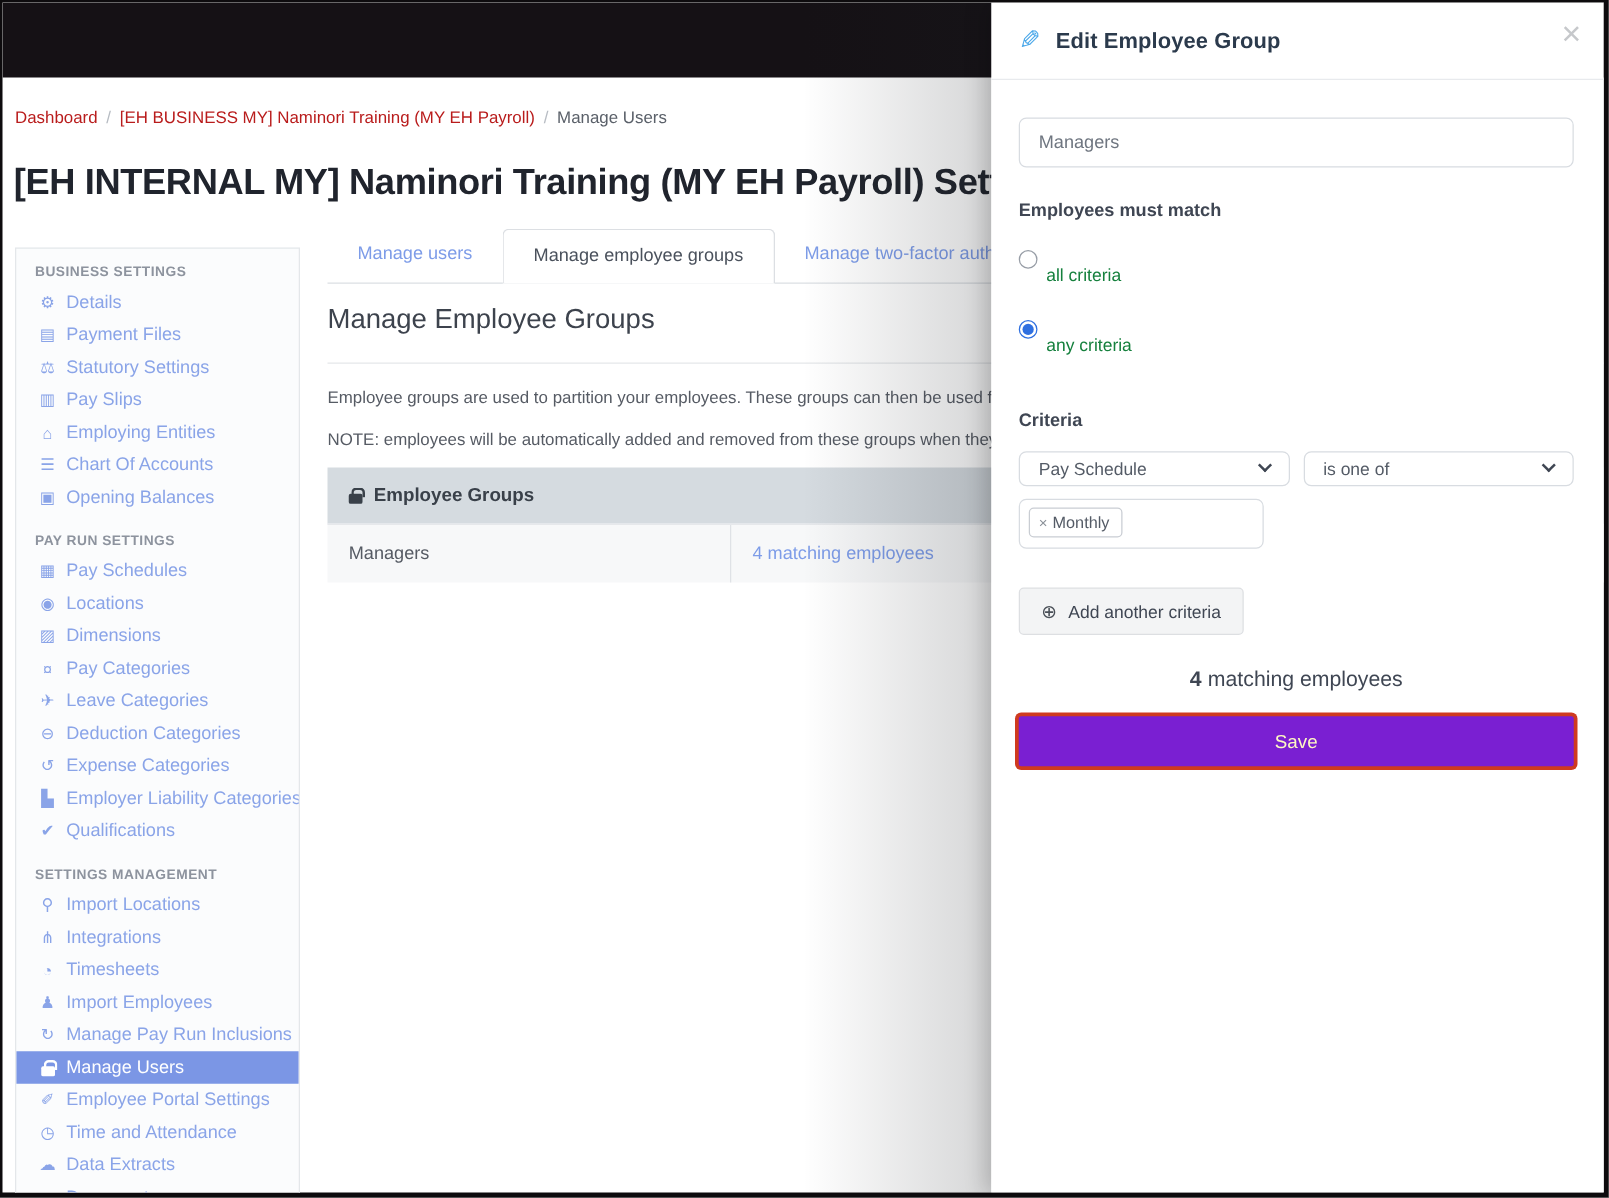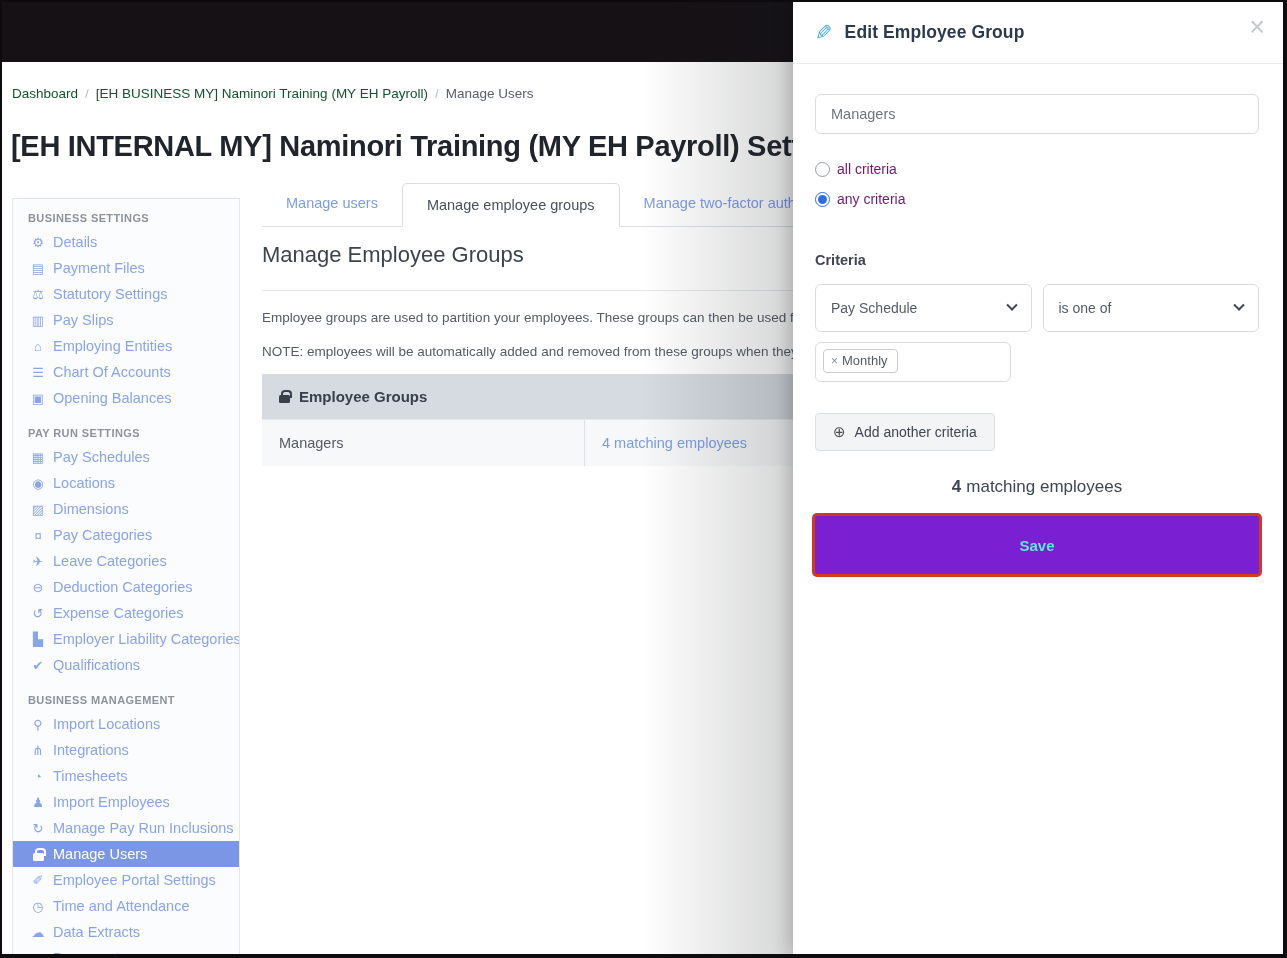--- a/index.html
+++ b/index.html
@@ -7,21 +7,21 @@
   body { font-family:"Liberation Sans","DejaVu Sans",sans-serif; }
   .page {
     position:relative; width:1287px; height:958px; background:#fff;
     border:2px solid #0d0b0d; border-right-width:4px; border-bottom-width:4px;
     overflow:hidden;
   }
   
   .topbar { position:absolute; left:0; top:0; width:100%; height:60px; background:#151115; }
   
   .breadcrumb { position:absolute; left:10px; top:84px; font-size:13.5px; color:#a9aeb6; }
-  .breadcrumb a { color:#14532d; text-decoration:none;text-align:center; }
+  .breadcrumb a { color:#b91c1c; text-decoration:none;text-align:center; }
   .breadcrumb .sep { margin:0 7px; color:#b7bcc3; }
   .breadcrumb .current { color:#5a6069; }
   .page-title {
     position:absolute; left:9px; top:128px; font-size:29px; font-weight:bold;
     color:#20242d; letter-spacing:-0.3px; white-space:nowrap;
   }
   
   .sidebar {
     position:absolute; left:10px; top:196px; width:228px; bottom:-2px;
     background:#fbfcfd; border:1px solid #e4e7ea; padding-top:13px; overflow:hidden;
@@ -100,25 +100,25 @@
     margin-top:9px; width:100%; height:40px; border:1px solid #d8dce1; border-radius:6px;
     padding:0 15px; font-size:14.5px; color:#6f7680; font-family:inherit; background:#fff;
   }
   .match-block { margin-top:27px; }
   .radio-row { display:flex; align-items:center; gap:7px; margin-top:9px; cursor:pointer; }
   .radio-row + .radio-row { margin-top:14px; }
   .radio { width:15px; height:15px; border:1.5px solid #979da6; border-radius:50%;
     background:#fff; position:relative; flex:0 0 15px; }
   .radio.checked { border-color:#2e6fe0; }
   .radio.checked::after { content:""; position:absolute; inset:2px; background:#2e6fe0; border-radius:50%; }
-  .radio-label { font-size:14px; color:#701a75; }
+  .radio-label { font-size:14px; color:#15803d;margin-top:26px; }
   .criteria-block { margin-top:45px; }
   .selects-row { display:flex; gap:11px; margin-top:16px; }
   .select {
-    flex:1; height:48px; border:1px solid #d8dce1; border-radius:6px; background:#fff;
+    flex:1; height:28px; border:1px solid #d8dce1; border-radius:6px; background:#fff;
     display:flex; align-items:center; justify-content:space-between; padding:0 15px;
     font-size:14px; color:#545b66; cursor:pointer;
   }
   .chev { width:8px; height:8px; border-right:2px solid #3f4653; border-bottom:2px solid #3f4653;
     transform:rotate(45deg) translate(-2px,-2px); }
   .tags-box {
     margin-top:10px; width:196px; min-height:40px; border:1px solid #d8dce1; border-radius:6px;
     padding:6px 7px; display:flex; flex-wrap:wrap; gap:5px; align-items:flex-start;
   }
   .tag {
@@ -128,22 +128,22 @@
   .tag .tag-x { color:#8a9098; font-size:12px; cursor:pointer; }
   .add-criteria {
     margin-top:31px; display:inline-flex; align-items:center; gap:9px;
     background:#f3f4f5; border:1px solid #dddfe2; border-radius:4px;
     padding:9px 17px; font-size:14px; color:#3f4653; cursor:pointer;
   }
   .add-criteria .plus { font-size:15px; color:#4a5058; }
   .matching { margin-top:26px; text-align:center; font-size:17px; color:#3f4653; }
   .matching b { margin-right:5px; }
   .save-btn {
-    margin-top:19px; width:100%; height:58px; background:#7a1fd2; color:#5eead4;
-    font-size:15px; font-weight:bold; border:none; border-radius:2px; cursor:pointer;
+    margin-top:19px; width:100%; height:40px; background:#7a1fd2; color:#fef9c3;
+    font-size:15px; font-weight:normal; border:none; border-radius:2px; cursor:pointer;
     box-shadow:0 0 0 3px #cf3a20; font-family:inherit;
   }
 </style>
 </head>
 <body>
 
 <div class="page">
 
   <div class="topbar"></div>
 
@@ -211,21 +211,21 @@
         <span>Expense Categories</span>
       </div>
       <div class="side-item">
         <span class="ico">▙</span>
         <span>Employer Liability Categories</span>
       </div>
       <div class="side-item">
         <span class="ico">✔</span>
         <span>Qualifications</span>
       </div>
-      <div class="side-section-label">BUSINESS MANAGEMENT</div>
+      <div class="side-section-label">SETTINGS MANAGEMENT</div>
       <div class="side-item">
         <span class="ico">⚲</span>
         <span>Import Locations</span>
       </div>
       <div class="side-item">
         <span class="ico">⋔</span>
         <span>Integrations</span>
       </div>
       <div class="side-item">
         <span class="ico">◔</span>
@@ -295,20 +295,21 @@
     <div class="panel-header">
       <span class="pencil-ico">✎</span>
       <span class="panel-title">Edit Employee Group</span>
       <span class="panel-close">×</span>
     </div>
     <div class="panel-body">
 
       <input class="text-input" type="text" value="Managers" style="">
 
       <div class="match-block">
+        <div class="field-label">Employees must match</div>
         <div id="radio-group">
             <div class="radio-row">
               <span class="radio"></span>
               <span class="radio-label">all criteria</span>
             </div>
             <div class="radio-row">
               <span class="radio checked"></span>
               <span class="radio-label">any criteria</span>
             </div>
           </div>

